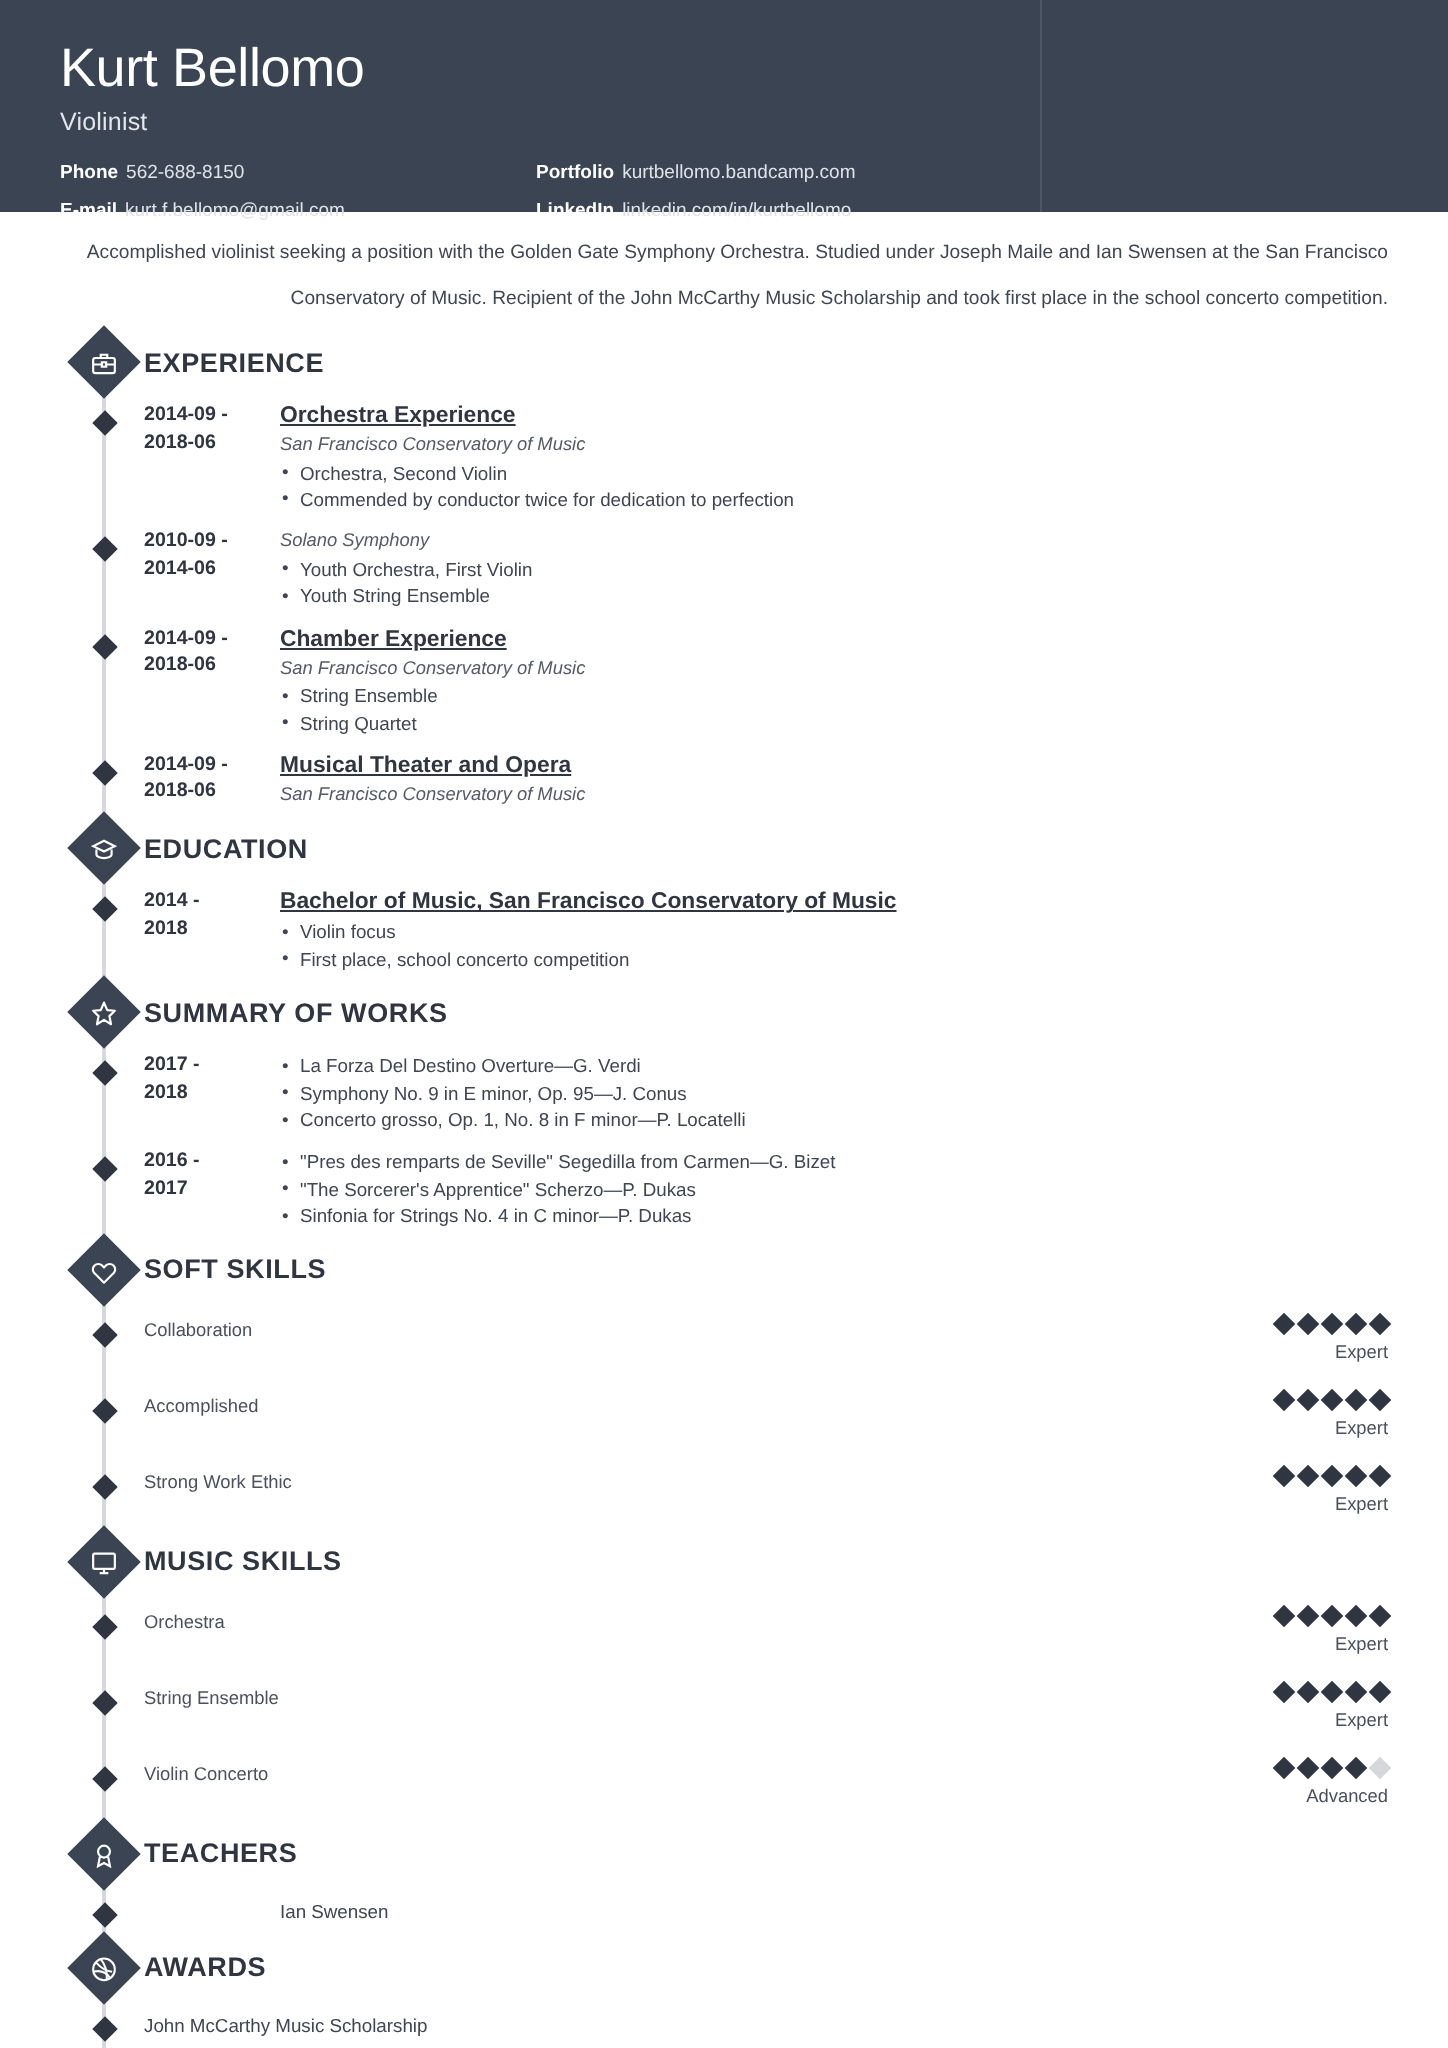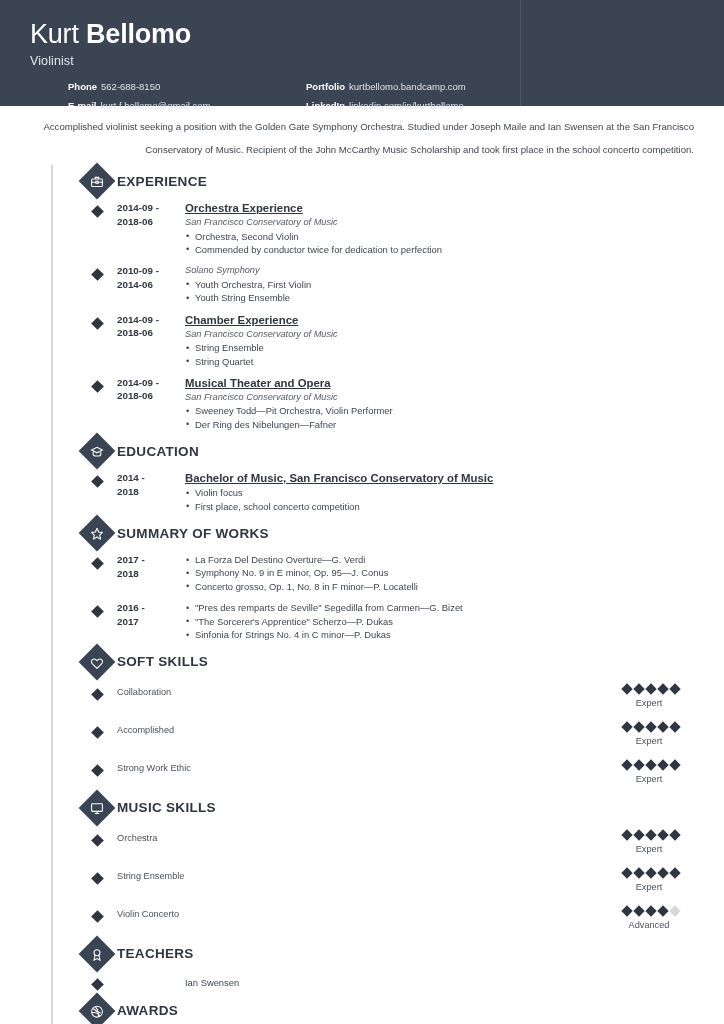--- a/index.html
+++ b/index.html
@@ -28,21 +28,21 @@
     height: 106px;
     background: rgba(255,255,255,0.10);
   }
   .name {
     font-size: 27px;
     font-weight: 400;
     letter-spacing: -0.2px;
     line-height: 33px;
     color: #ffffff;
   }
-  .name b { font-weight: 700; }
+  .name b { font-weight: 400; }
   .title {
     font-size: 12.5px;
     font-weight: 400;
     color: #e3e6ea;
     margin-top: 3px;
     letter-spacing: 0.1px;
   }
   .contact-grid {
     margin-top: 12px;
     display: grid;
@@ -53,21 +53,20 @@
   .contact-item {
     font-size: 9.5px;
     color: #dfe3e8;
     white-space: nowrap;
     line-height: 13px;
   }
   .contact-item .lbl {
     font-weight: 700;
     color: #ffffff;
     margin-right: 4px;
-    margin-left: 38px;
   }
   .contact-item .val { font-weight: 400; }
 
   
   .summary {
     padding: 9px 30px 4px 30px;
     font-size: 9.6px;
     line-height: 23px;
     color: #3f4651;
     text-align: right;
@@ -81,21 +80,21 @@
   .rail {
     position: absolute;
     left: 51px;
     top: 0px;
     bottom: 0px;
     width: 1.5px;
     background: #d6d8dc;
     z-index: 0;
   }
 
-  .section { position: relative; padding-left: 45px; }
+  .section { position: relative; }
 
   .sec-head {
     position: relative;
     height: 32px;
     display: flex;
     align-items: center;
   }
   .dia-lg {
     position: absolute;
     left: 52px;
@@ -190,21 +189,21 @@
   .skill-name {
     margin-left: 72px;
     font-size: 9.2px;
     color: #4a515c;
     line-height: 13px;
     flex: 1;
     padding-top: 1px;
   }
   .skill-rate {
     flex: none;
-    text-align: center;
+    text-align: right;
     width: 90px;
   }
   .dots { line-height: 0; white-space: nowrap; }
   .dot {
     display: inline-block;
     width: 8px;
     height: 8px;
     transform: rotate(45deg);
     background: #2f3641;
     margin-left: 4px;
@@ -294,24 +293,20 @@
           <li>String Quartet</li>
         </ul>
       </div>
     </div>
     <div class="entry">
       <div class="dia-sm"></div>
       <div class="entry-date">2014-09 -<br>2018-06</div>
       <div class="entry-main">
         <div class="entry-title">Musical Theater and Opera</div>
         <div class="entry-sub">San Francisco Conservatory of Music</div>
-        <ul class="bullets">
-          <li>Sweeney Todd—Pit Orchestra, Violin Performer</li>
-          <li>Der Ring des Nibelungen—Fafner</li>
-        </ul>
       </div>
     </div>
   </div>
 
   <div class="section">
     <div class="sec-head">
       <div class="dia-lg">
         <svg width="13" height="13" viewBox="0 0 24 24" fill="none" stroke="#ffffff" stroke-width="2">
             <path d="M2 9l10-5 10 5-10 5-10-5z"></path>
             <path d="M5 12v5c0 1.5 3 3 7 3s7-1.5 7-3v-5"></path>

